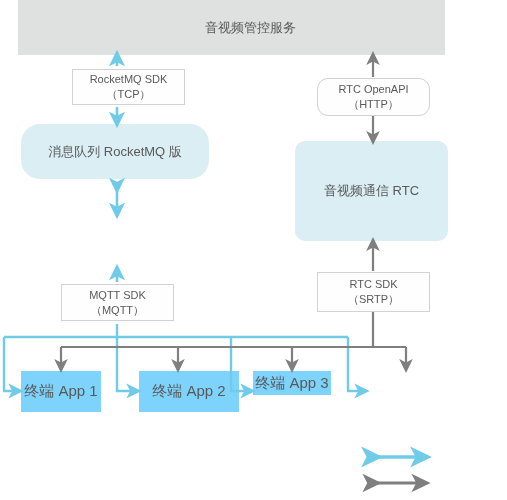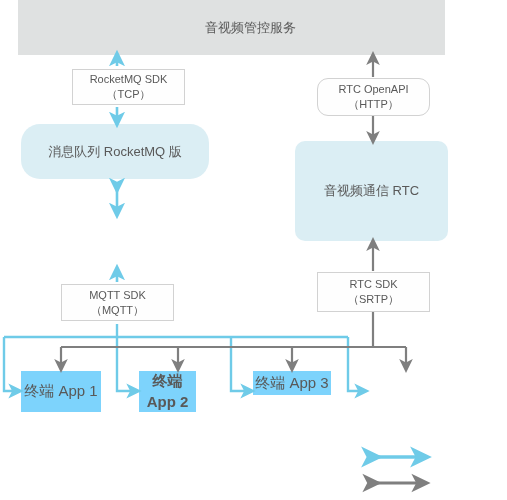--- a/index.html
+++ b/index.html
@@ -79,21 +79,21 @@
 
 
   <div class="node node-white" style="left:61px; top:284px; width:113px; height:37px;">MQTT SDK
 （MQTT）</div>
 
   <div class="node node-white" style="left:317px; top:272px; width:113px; height:40px;">RTC SDK
 （SRTP）</div>
 
   <div class="node node-app" style="left:21px; top:371px; width:80px; height:41px;">终端 App 1</div>
 
-  <div class="node node-app" style="left:139px; top:371px; width:57px; height:41px;font-weight:bold;">终端 App 2</div>
+  <div class="node node-app" style="left:139px; top:371px; width:100px; height:41px;">终端 App 2</div>
 
   <div class="node node-app" style="left:253px; top:371px; width:78px; height:24px;">终端 App 3</div>
 
 
   <svg class="wires" viewBox="0 0 507 500">
     <defs>
       <marker id="cyan-head" markerWidth="7" markerHeight="7" refX="3.2" refY="3.5" orient="auto" markerUnits="strokeWidth">
         <path d="M0,0.4 L6.4,3.5 L0,6.6 L1.6,3.5 Z" fill="#6fcbe8"></path>
       </marker>
       <marker id="gray-head" markerWidth="7" markerHeight="7" refX="3.2" refY="3.5" orient="auto" markerUnits="strokeWidth">

